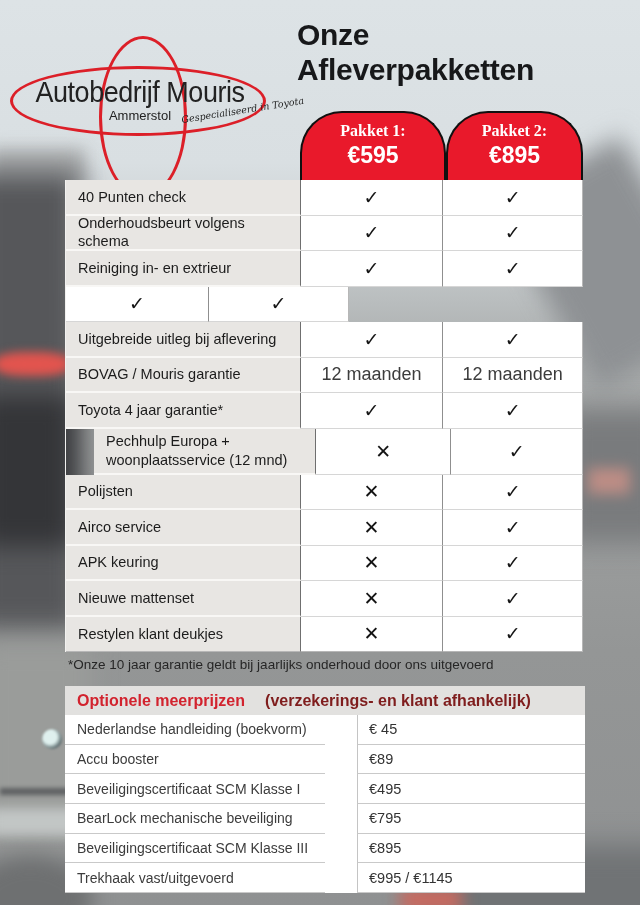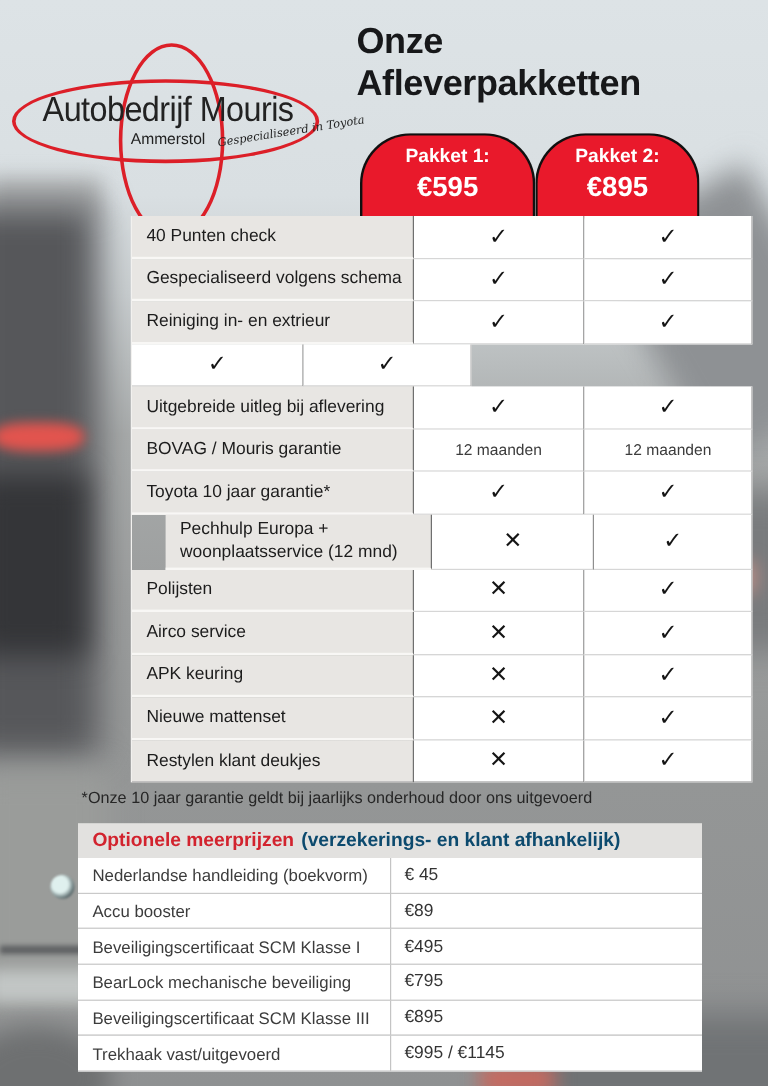--- a/index.html
+++ b/index.html
@@ -39,52 +39,52 @@
     font-size:9.5px;color:#1d1d1d;transform:rotate(-9deg);white-space:nowrap;}
 
   
   .title{left:297px;top:18px;font-size:30px;font-weight:800;color:#17181a;line-height:1.15;letter-spacing:-.3px;}
 
   
   .pkg{background:#e9192b;border:2px solid #101010;border-bottom:none;border-radius:42px 42px 0 0;
     color:#fff;text-align:center;padding-top:9px;box-sizing:border-box;height:71px;top:111px;}
   .pkg1{left:300px;width:146px;}
   .pkg2{left:446px;width:137px;}
-  .pkg-label{font-size:16px;font-weight:700;}
+  .pkg-label{font-size:16px;font-weight:700;font-family:Liberation Serif, serif;}
   .pkg-price{font-size:23px;font-weight:700;margin-top:2px;}
 
   
-  .ctable{left:65px;top:180px;width:518px;border-left:1px solid #f2f1ef;box-sizing:border-box;margin-left:44px;}
+  .ctable{left:65px;top:180px;width:518px;border-left:1px solid #f2f1ef;box-sizing:border-box;}
   .c-row{display:flex;}
   .r{height:35.5px;}
   .r.tall{height:46px;padding-left:28px;}
   .c-feature{width:235px;background:#e8e6e3;border-bottom:2px solid #f8f7f5;border-right:1px solid #6f6f6f;
     padding:0 8px 0 12px;display:flex;align-items:center;font-size:14.5px;font-weight:500;color:#1c1c1c;
     box-sizing:border-box;line-height:1.25;}
   .c-val{width:143px;background:#fff;border-bottom:1px solid #d6d6d6;border-right:1px solid #8f8f8f;
     display:flex;align-items:center;justify-content:center;box-sizing:border-box;font-size:19px;color:#141414;}
   .c-val.last{width:140px;border-right:1px solid #b7b7b7;}
-  .c-val.c-text{font-size:13px;color:#3c3c3c;}
+  .c-val.c-text{font-size:18px;color:#3c3c3c;}
   .c-row:last-child .c-feature{border-bottom:1px solid #b7b7b7;}
   .c-row:last-child .c-val{border-bottom:1px solid #b7b7b7;}
 
   
   .footnote{left:68px;top:657px;font-size:13.5px;color:#262626;}
 
   
   .opt{left:65px;top:686px;width:520px;}
   .opt-head{height:29px;background:#e2e1df;display:flex;align-items:center;padding-left:12px;
     font-size:16px;font-weight:700;box-sizing:border-box;}
   .opt-head .red{color:#d2232e;}
-  .opt-head .blk{color:#0c4a6e;margin-left:6px;}
+  .opt-head .blk{color:#7f1d1d;margin-left:20px;}
   .opt-row{display:flex;height:29.7px;background:#fff;}
   .opt-label{width:260px;border-bottom:1px solid #c9c9c9;padding-left:12px;display:flex;align-items:center;
     font-size:14px;color:#3c3c3c;box-sizing:border-box;}
   .opt-price{flex:1;border-left:1px solid #c4c4c4;border-bottom:1px solid #c9c9c9;padding-left:11px;
-    display:flex;align-items:center;font-size:14.5px;color:#333;box-sizing:border-box;}
+    display:flex;align-items:center;font-size:14.5px;color:#333;box-sizing:border-box;margin-left:32px;}
 </style>
 </head>
 <body>
 
 <div class="page">
 
   <div class="bg">
     <div class="sky"></div>
     <div class="roof-left"></div>
     <div class="carbody-left"></div>
@@ -124,21 +124,21 @@
       <div class="pkg-price">€895</div>
     </div>
 
     <div class="ctable">
       <div class="c-row r">
         <div class="c-feature">40 Punten check</div>
         <div class="c-val">✓</div>
         <div class="c-val last">✓</div>
       </div>
       <div class="c-row r">
-        <div class="c-feature">Gespecialiseerd volgens schema</div>
+        <div class="c-feature">Onderhoudsbeurt volgens schema</div>
         <div class="c-val">✓</div>
         <div class="c-val last">✓</div>
       </div>
       <div class="c-row r">
         <div class="c-feature">Reiniging in- en extrieur</div>
         <div class="c-val">✓</div>
         <div class="c-val last">✓</div>
       </div>
       <div class="c-row r">
         <div class="c-val">✓</div>
@@ -148,21 +148,21 @@
         <div class="c-feature">Uitgebreide uitleg bij aflevering</div>
         <div class="c-val">✓</div>
         <div class="c-val last">✓</div>
       </div>
       <div class="c-row r">
         <div class="c-feature">BOVAG / Mouris garantie</div>
         <div class="c-val c-text">12 maanden</div>
         <div class="c-val last c-text">12 maanden</div>
       </div>
       <div class="c-row r">
-        <div class="c-feature">Toyota 10 jaar garantie*</div>
+        <div class="c-feature">Toyota 4 jaar garantie*</div>
         <div class="c-val">✓</div>
         <div class="c-val last">✓</div>
       </div>
       <div class="c-row r tall">
         <div class="c-feature">Pechhulp Europa + woonplaatsservice (12 mnd)</div>
         <div class="c-val">✕</div>
         <div class="c-val last">✓</div>
       </div>
       <div class="c-row r">
         <div class="c-feature">Polijsten</div>

